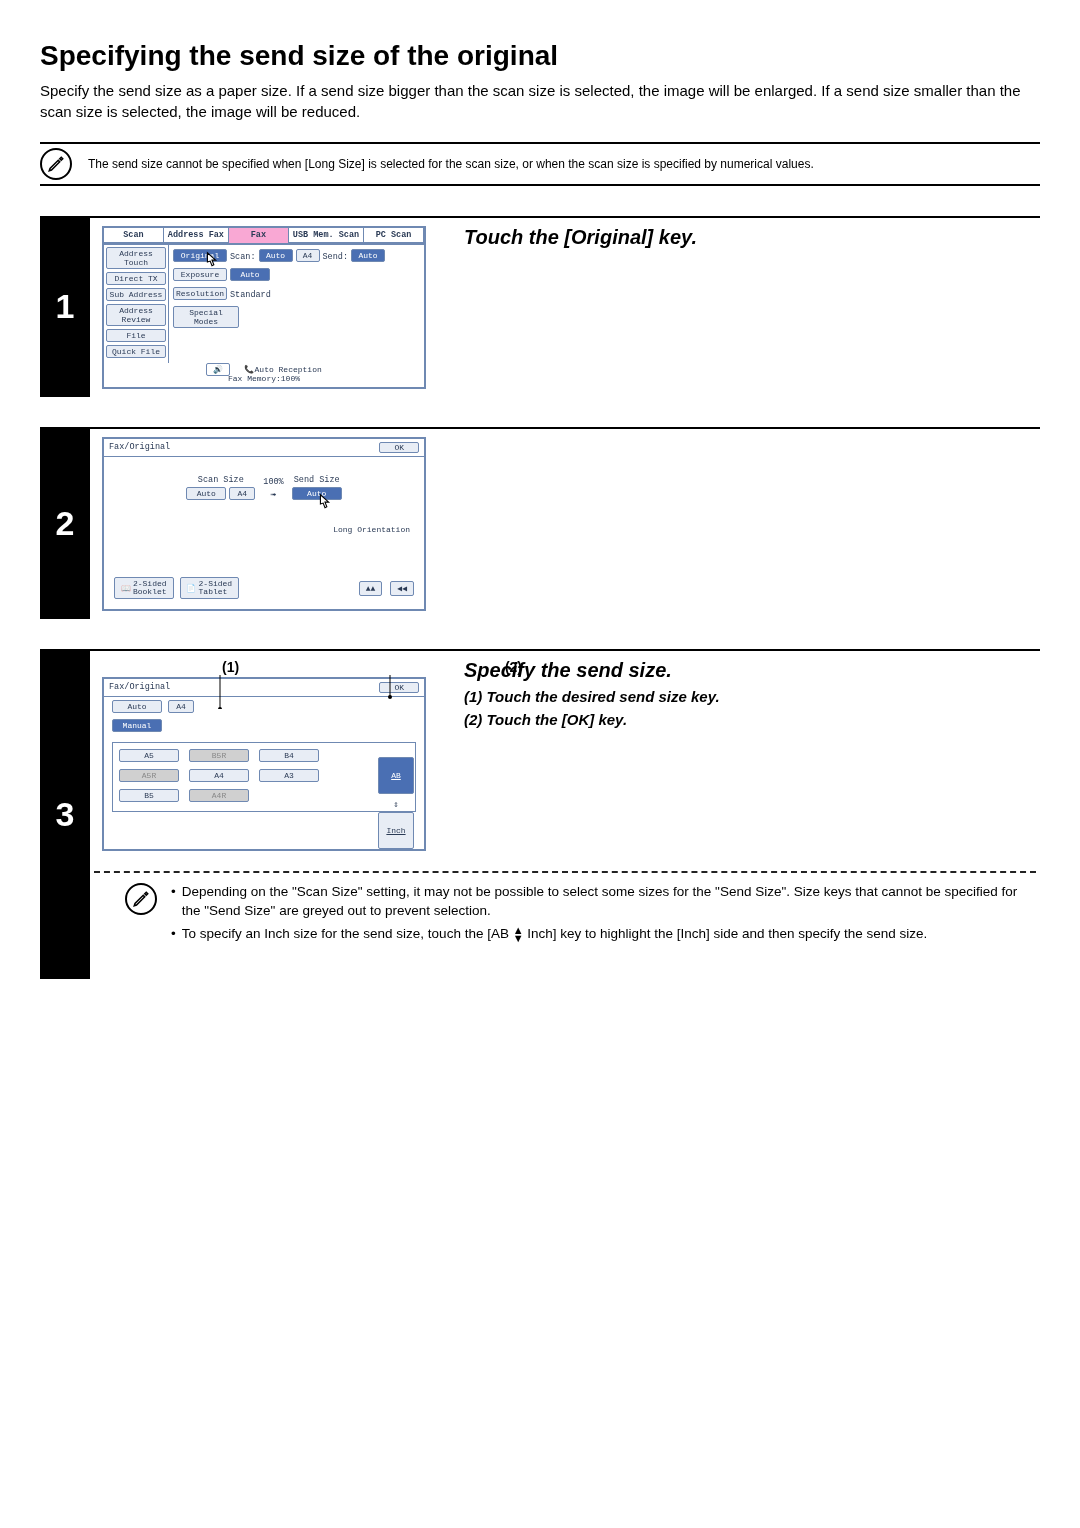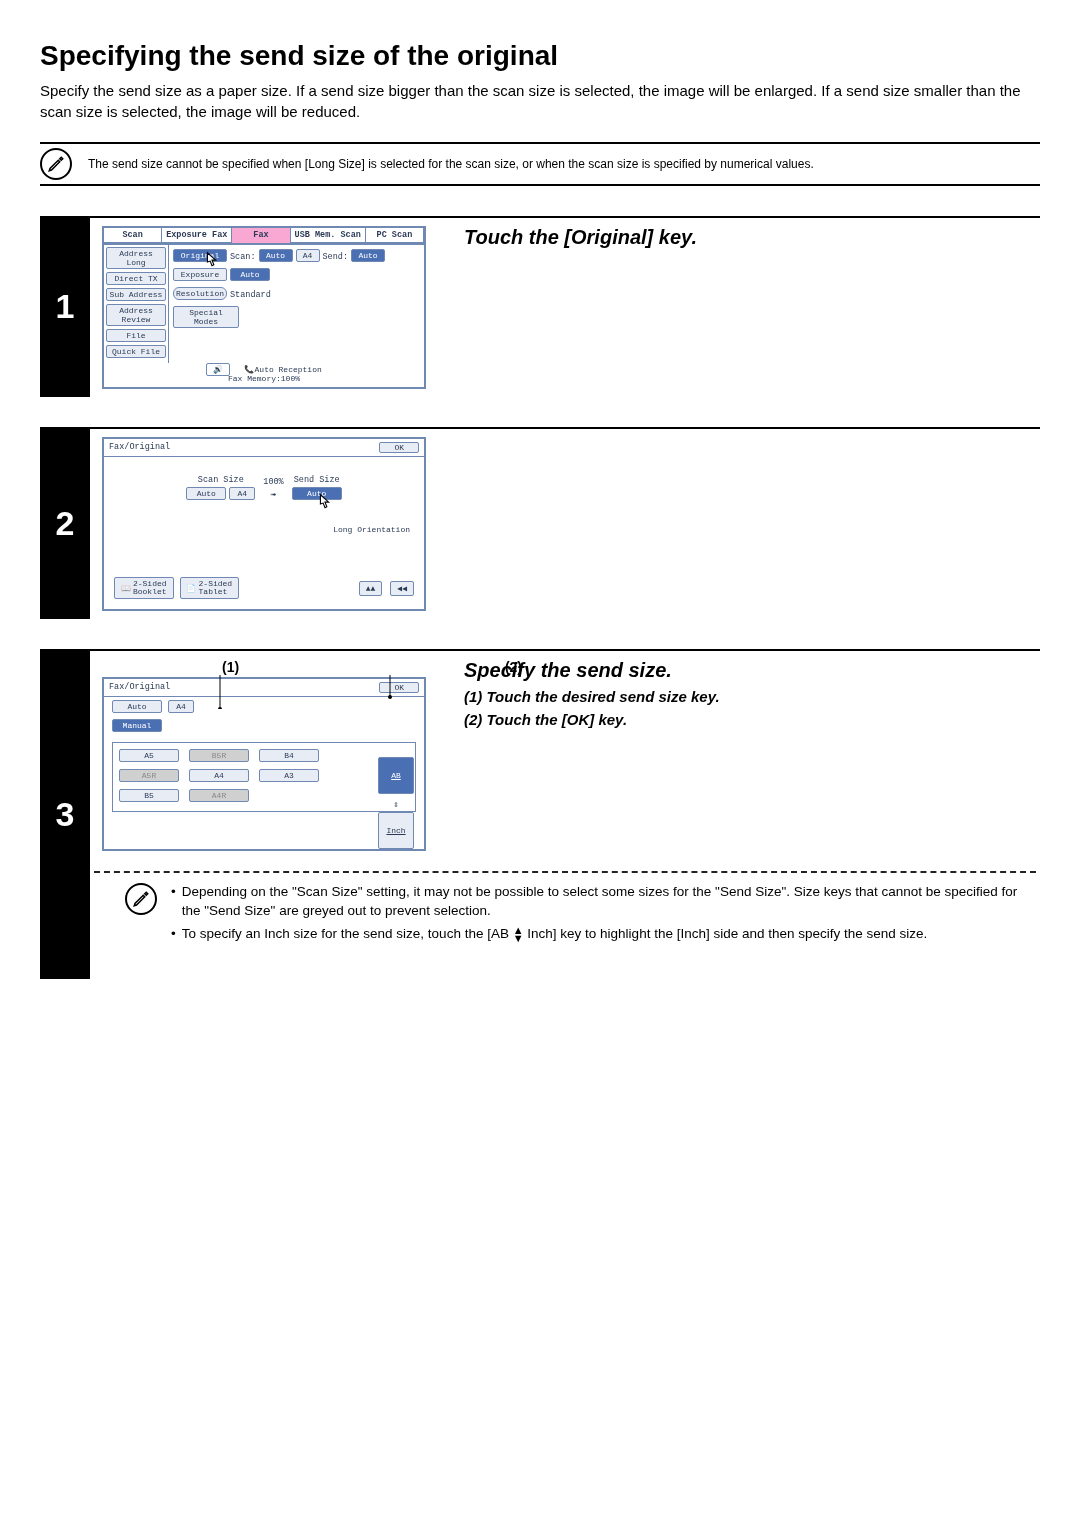--- a/index.html
+++ b/index.html
@@ -311,49 +311,49 @@
   </div>
 
   <div class="step-block">
     <div class="step-num">1</div>
     <div class="step-body">
       <div class="step-row">
         <div class="step-thumb">
           <div class="tp">
             <div class="tp-tabs">
               <div class="tp-tab">Scan</div>
-              <div class="tp-tab">Exposure Fax</div>
+              <div class="tp-tab">Address Fax</div>
               <div class="tp-tab sel">Fax</div>
               <div class="tp-tab">USB Mem. Scan</div>
               <div class="tp-tab">PC Scan</div>
             </div>
             <div class="tp-inner">
               <div class="tp-side">
-                <div class="btn">Address Long</div>
+                <div class="btn">Address Touch</div>
                 <div class="btn">Direct TX</div>
                 <div class="btn">Sub Address</div>
                 <div class="btn">Address Review</div>
                 <div class="btn">File</div>
                 <div class="btn">Quick File</div>
               </div>
               <div class="tp-main">
                 <div class="inline-btns" style="margin-bottom:3px;">
                   <div class="btn sel" style="width:48px;">Original</div>
                   <span>Scan:</span>
                   <div class="btn sel" style="width:28px;">Auto</div>
                   <div class="btn" style="width:18px;">A4</div>
                   <span>Send:</span>
                   <div class="btn sel" style="width:28px;">Auto</div>
                 </div>
                 <div class="inline-btns" style="margin-bottom:3px;">
                   <div class="btn" style="width:48px;">Exposure</div>
                   <div class="btn sel" style="width:34px;">Auto</div>
                 </div>
                 <div class="inline-btns" style="margin-bottom:3px;">
-                  <div class="btn" style="width:48px;border-radius:6px;">Resolution</div>
+                  <div class="btn" style="width:48px;">Resolution</div>
                   <span>Standard</span>
                 </div>
                 <div class="inline-btns">
                   <div class="btn" style="width:60px;">Special Modes</div>
                 </div>
                 <div class="cursor" style="top:6px;left:32px;">
                   <svg viewBox="0 0 24 24">
                       <path d="M7 2v10l3-1 2 5 2-1-2-5h4L7 2z" fill="#fff" stroke="#000" stroke-width="1.2"></path>
                     </svg>
                 </div>

